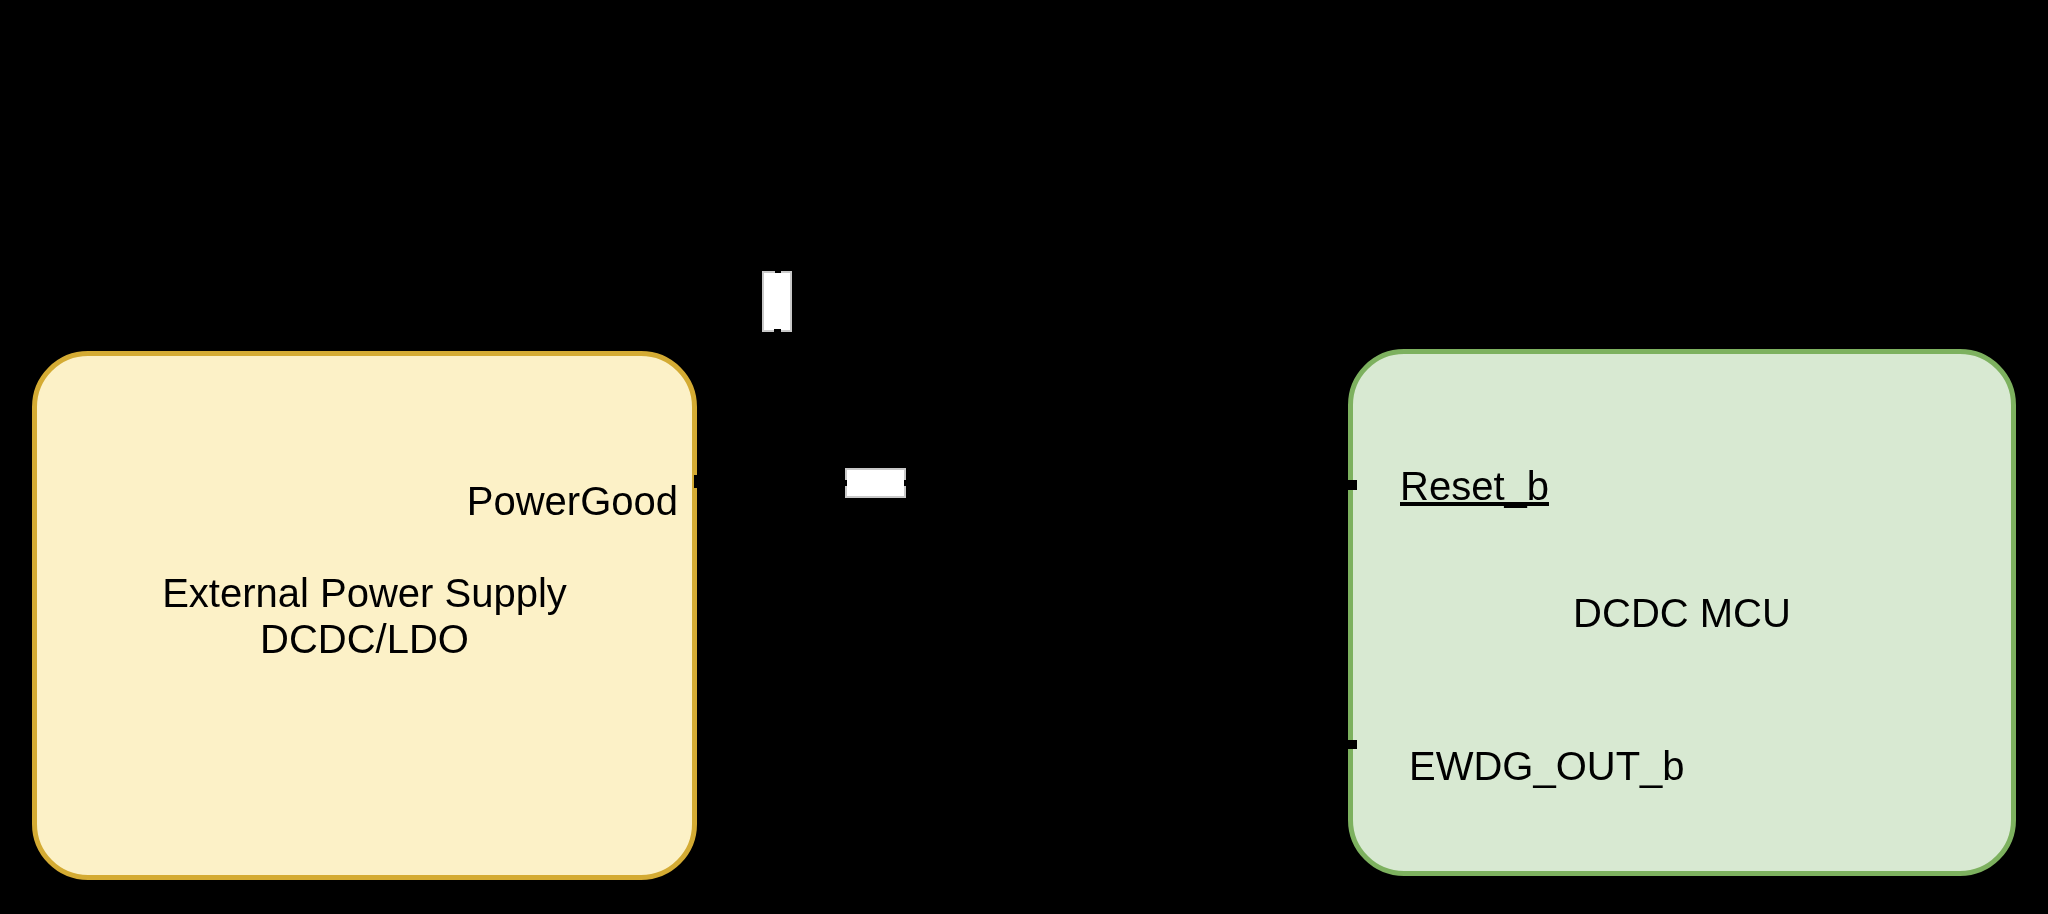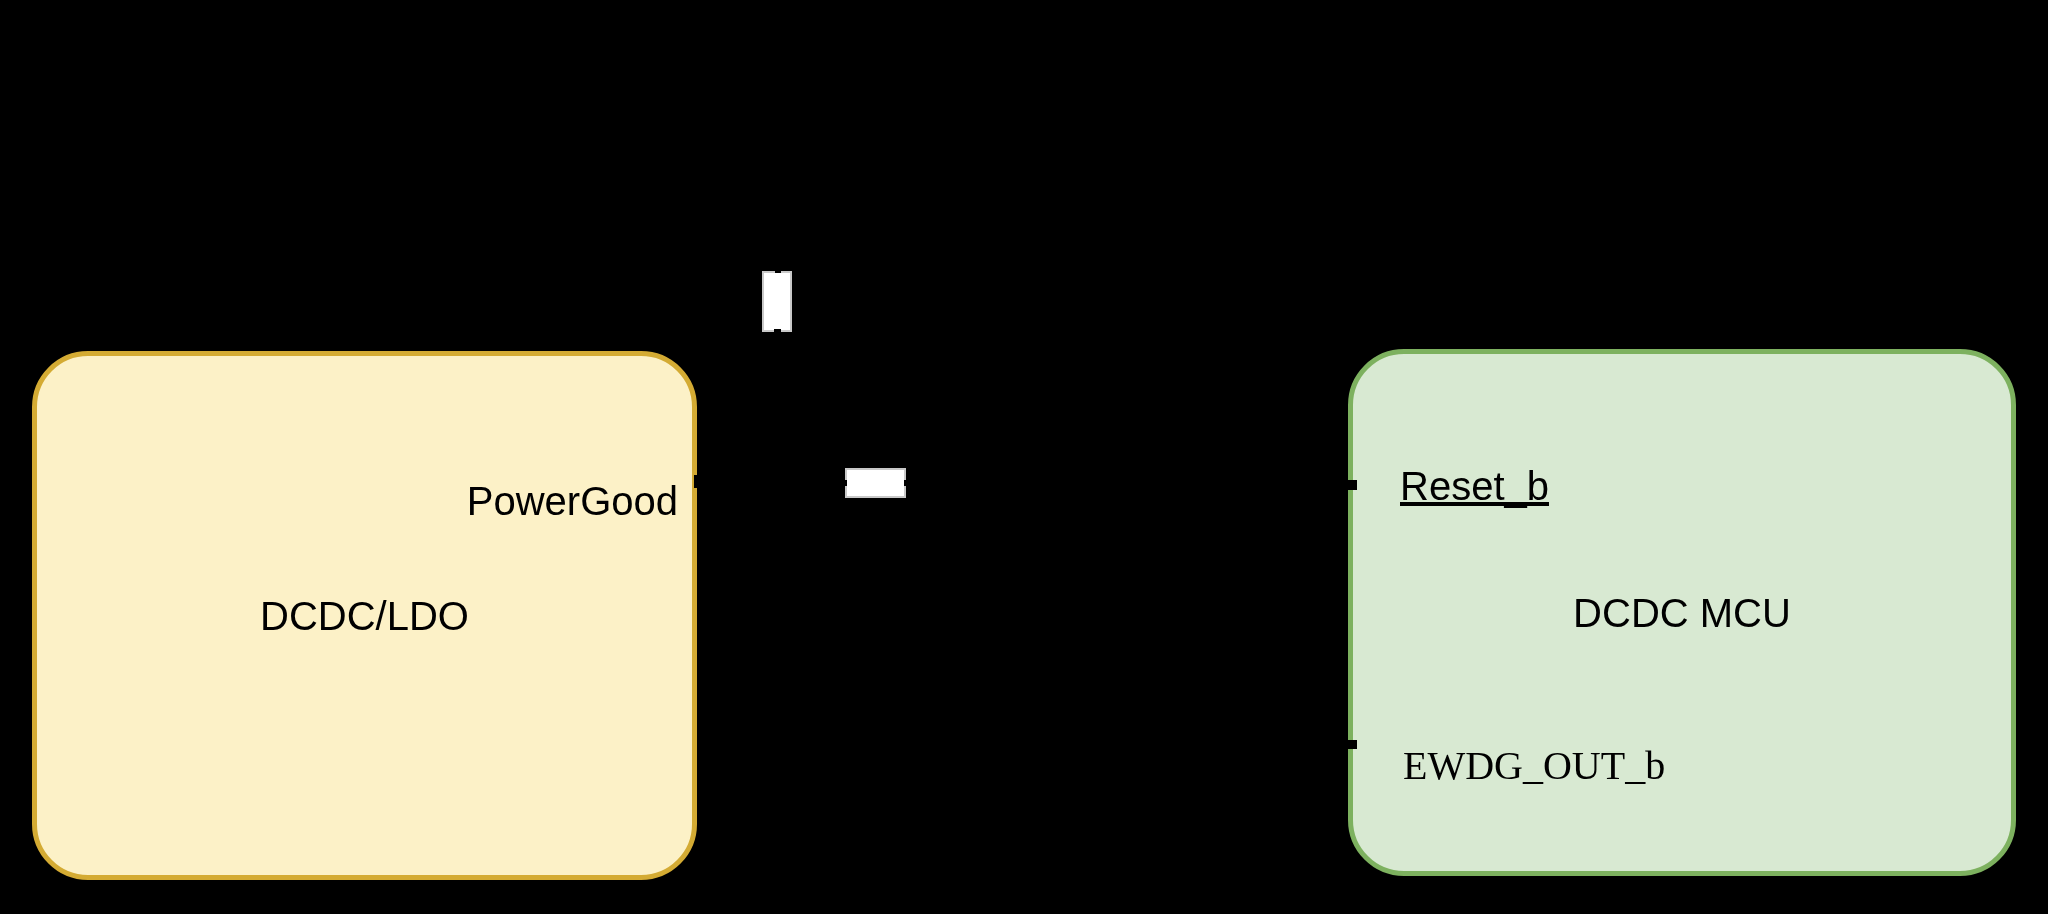--- a/index.html
+++ b/index.html
@@ -48,21 +48,21 @@
     white-space: nowrap;
   }
   .pin-label {
     position: absolute;
     font-size: 40px;
     line-height: 46px;
     white-space: nowrap;
   }
   .pin-powergood { right: 14px; top: 107px; margin-top: 15px; }
   .pin-reset     { left: 47px;  top: 109px; text-decoration: underline; }
-  .pin-ewdg      { left: 50px;  top: 389px; font-family: Liberation Serif, serif; }
+  .pin-ewdg      { left: 56px;  top: 389px; }
   .resistor {
     position: absolute;
     box-sizing: border-box;
     background: #FFFFFF;
     border: 2px solid #C9C9C9;
     z-index: 2;
   }
   .resistor-pullup { left: 762px; top: 271px; width: 30px; height: 61px; }
   .resistor-series { left: 845px; top: 468px; width: 61px; height: 30px; }
   .stub {
@@ -78,20 +78,21 @@
   .stub-series-left  { left: 840px;  top: 480px; width: 7px;  height: 6px; }
   .stub-series-right { left: 904px;  top: 480px; width: 9px;  height: 6px; }
 </style>
 </head>
 <body>
 
 <div class="canvas">
 
   <div class="block block-power">
     <div class="block-title">
+      <div>External Power Supply</div>
       <div>DCDC/LDO</div>
     </div>
     <div class="pin-label pin-powergood">PowerGood</div>
   </div>
 
   <div class="block block-mcu">
     <div class="block-title">DCDC MCU</div>
     <div class="pin-label pin-reset">Reset_b</div>
     <div class="pin-label pin-ewdg">EWDG_OUT_b</div>
   </div>

